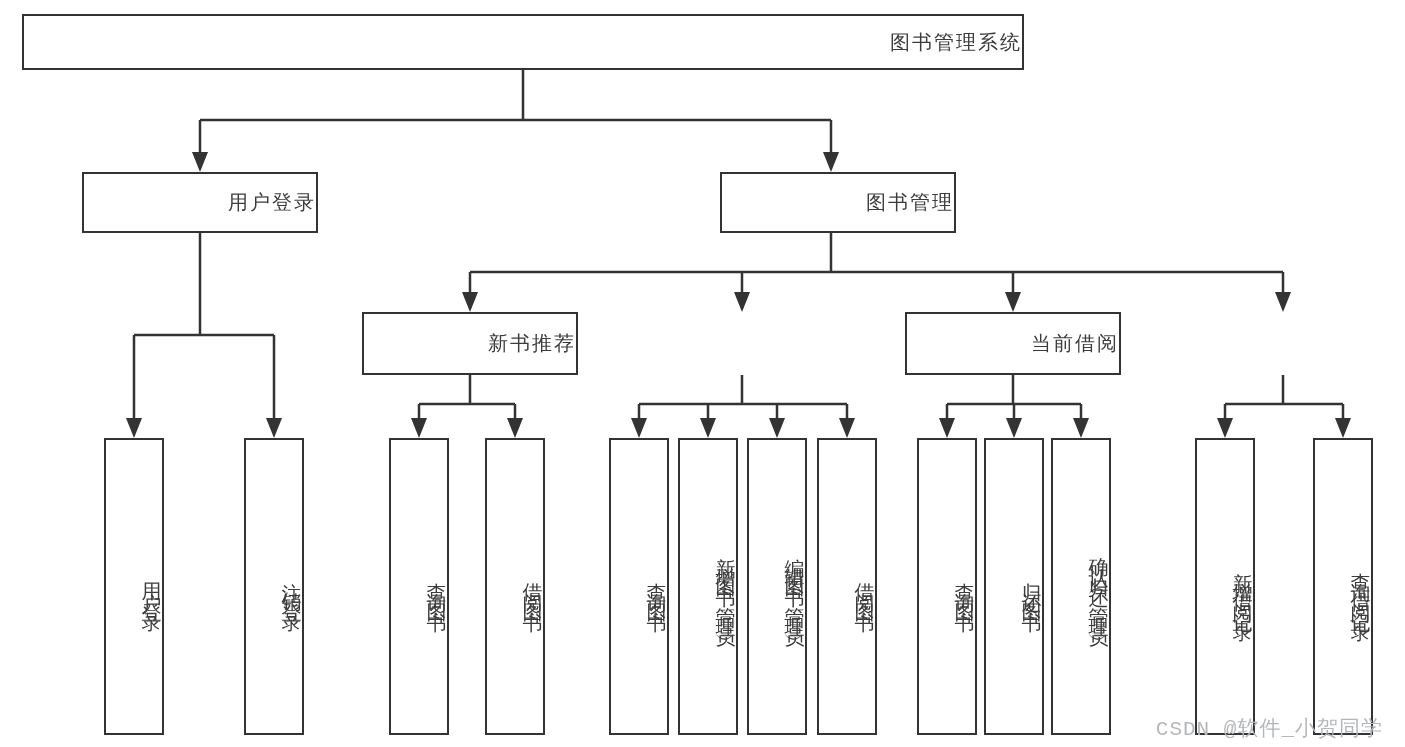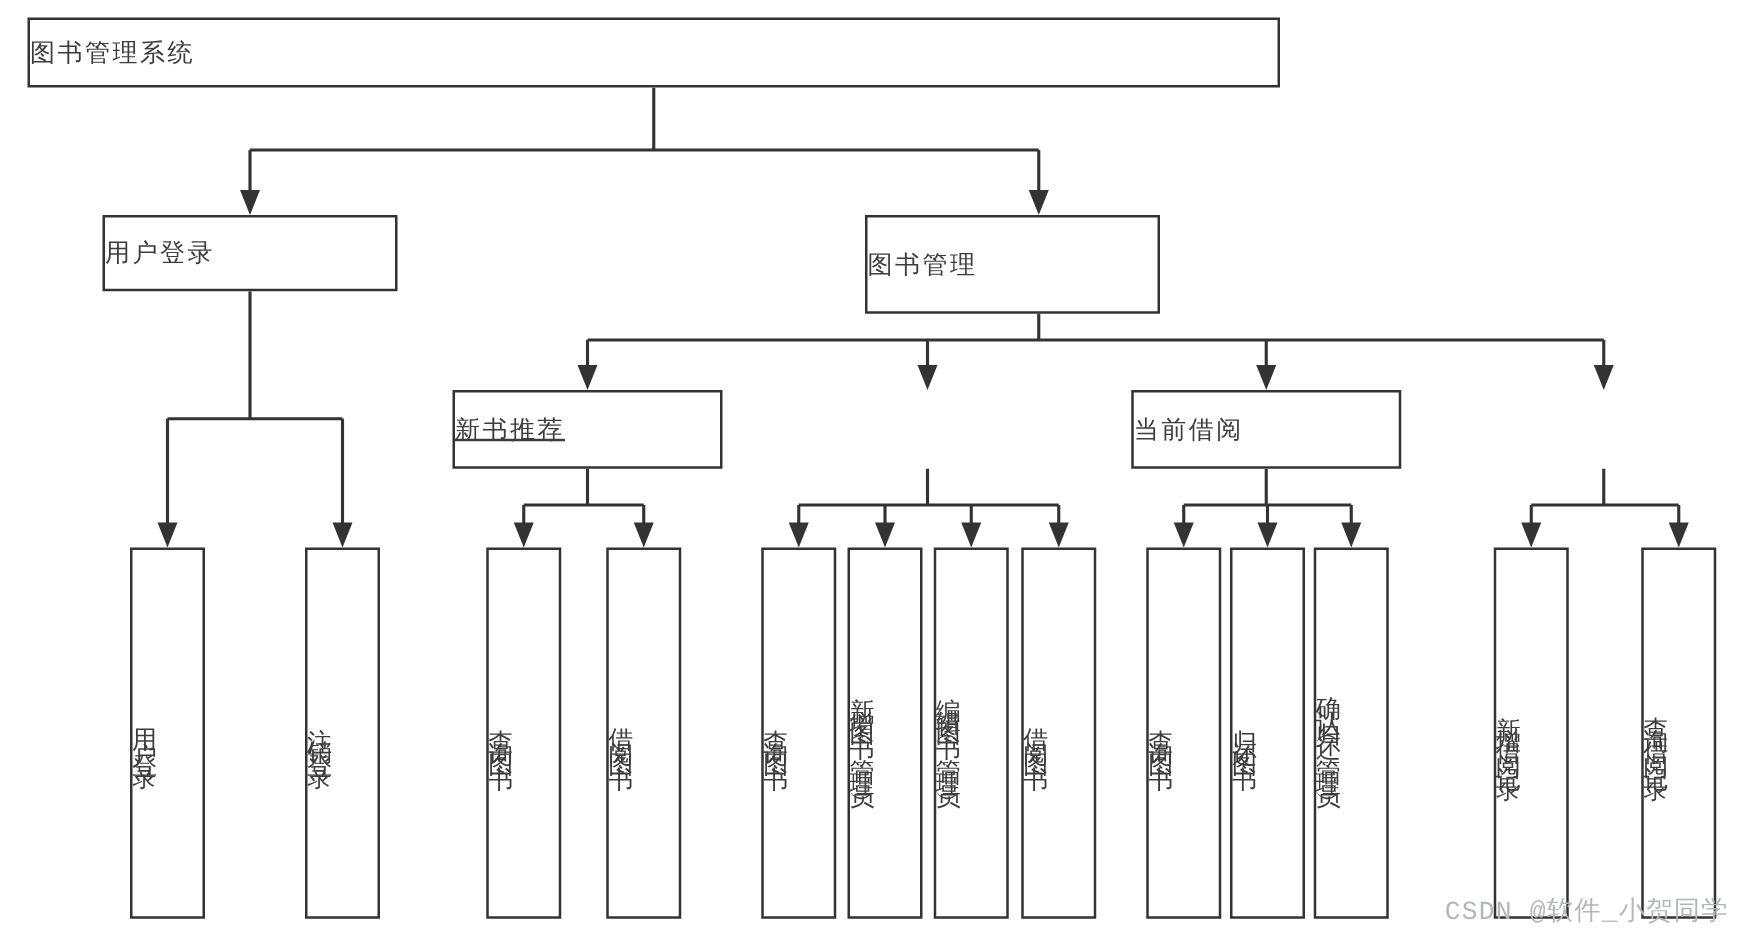--- a/index.html
+++ b/index.html
@@ -20,21 +20,21 @@
   svg.connectors{
     position:absolute;left:0;top:0;width:1405px;height:747px;
     pointer-events:none;
   }
   svg.connectors path{stroke:var(--line);stroke-width:2.5;fill:none;}
   svg.connectors polygon{fill:var(--line);stroke:none;}
   .box{
     position:absolute;
     border:2.5px solid var(--box-border);
     background:#ffffff;
-    display:flex;align-items:center;justify-content:flex-start;
+    display:flex;align-items:center;justify-content:flex-end;
     color:var(--text);
     font-size:20px;
     box-sizing:border-box;
   }
   .box .htext{letter-spacing:2px;white-space:nowrap;}
   .box .vtext{
     writing-mode:vertical-rl;
     letter-spacing:10px;
     line-height:1;
     white-space:nowrap;
@@ -98,25 +98,25 @@
     </g>
   </svg>
 
   <div class="box" style="left:22px;top:14px;width:1002px;height:56px;">
     <span class="htext">图书管理系统</span>
   </div>
 
   <div class="box" style="left:82px;top:172px;width:236px;height:61px;">
     <span class="htext">用户登录</span>
   </div>
-  <div class="box" style="left:692px;top:172px;width:236px;height:79px;">
+  <div class="box" style="left:720px;top:172px;width:236px;height:61px;">
     <span class="htext">图书管理</span>
   </div>
 
-  <div class="box" style="left:362px;top:312px;width:216px;height:63px;text-decoration:underline;">
+  <div class="box" style="left:362px;top:312px;width:216px;height:63px;">
     <span class="htext">新书推荐</span>
   </div>
   <div class="box" style="left:905px;top:312px;width:216px;height:63px;">
     <span class="htext">当前借阅</span>
   </div>
 
   <div class="box" style="left:104px;top:438px;width:60px;height:297px;">
     <span class="vtext">用户登录</span>
   </div>
   <div class="box" style="left:244px;top:438px;width:60px;height:297px;">

